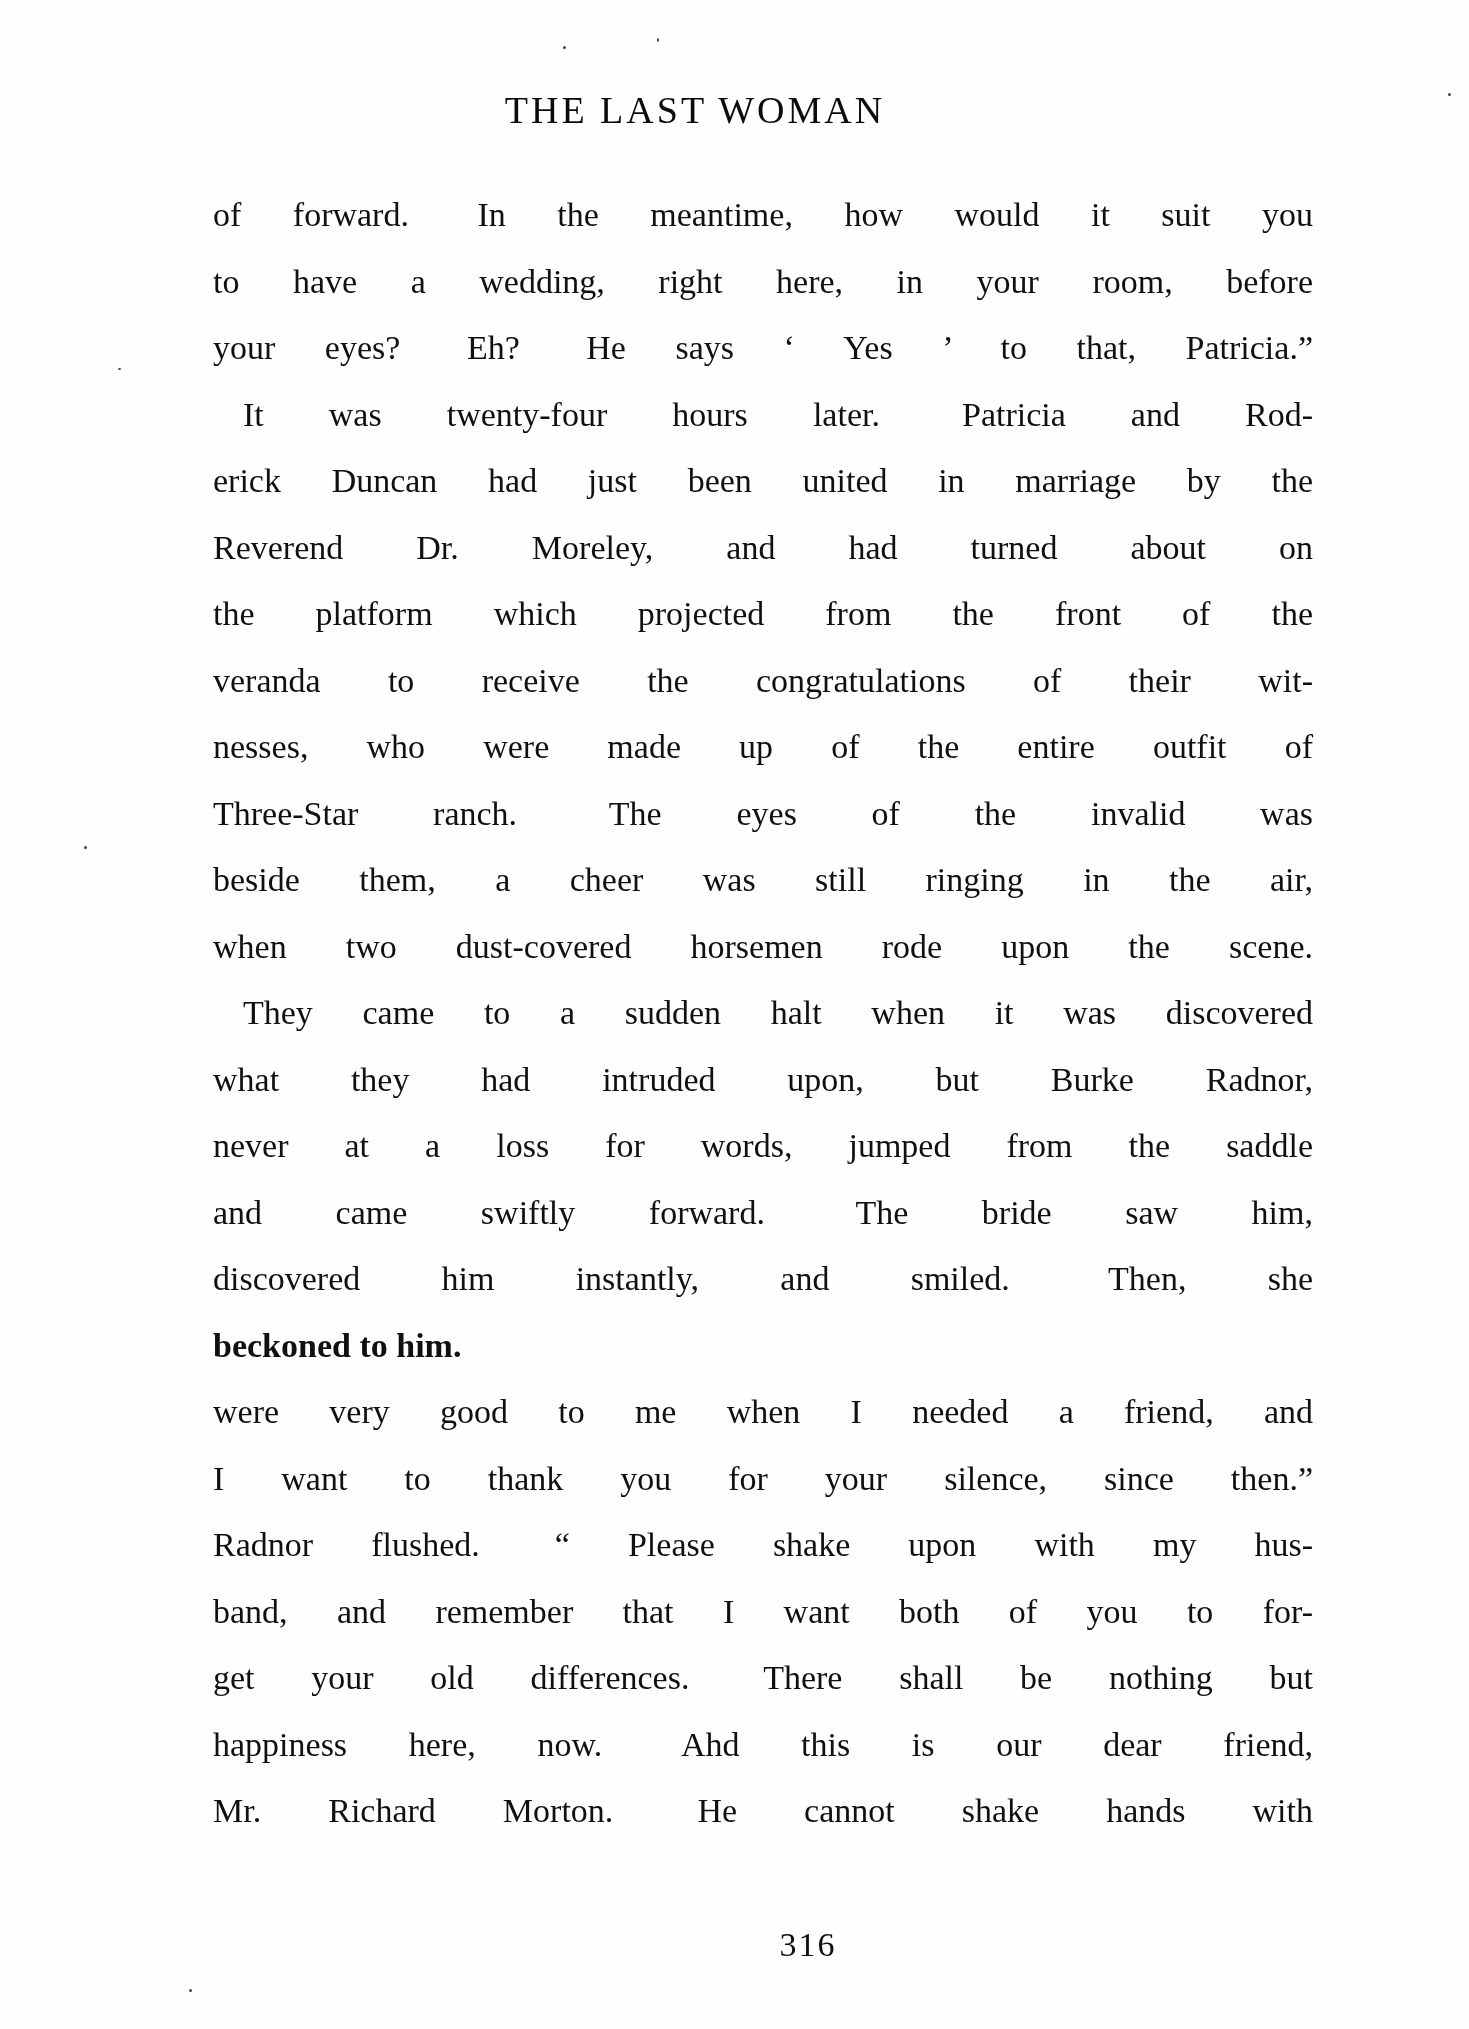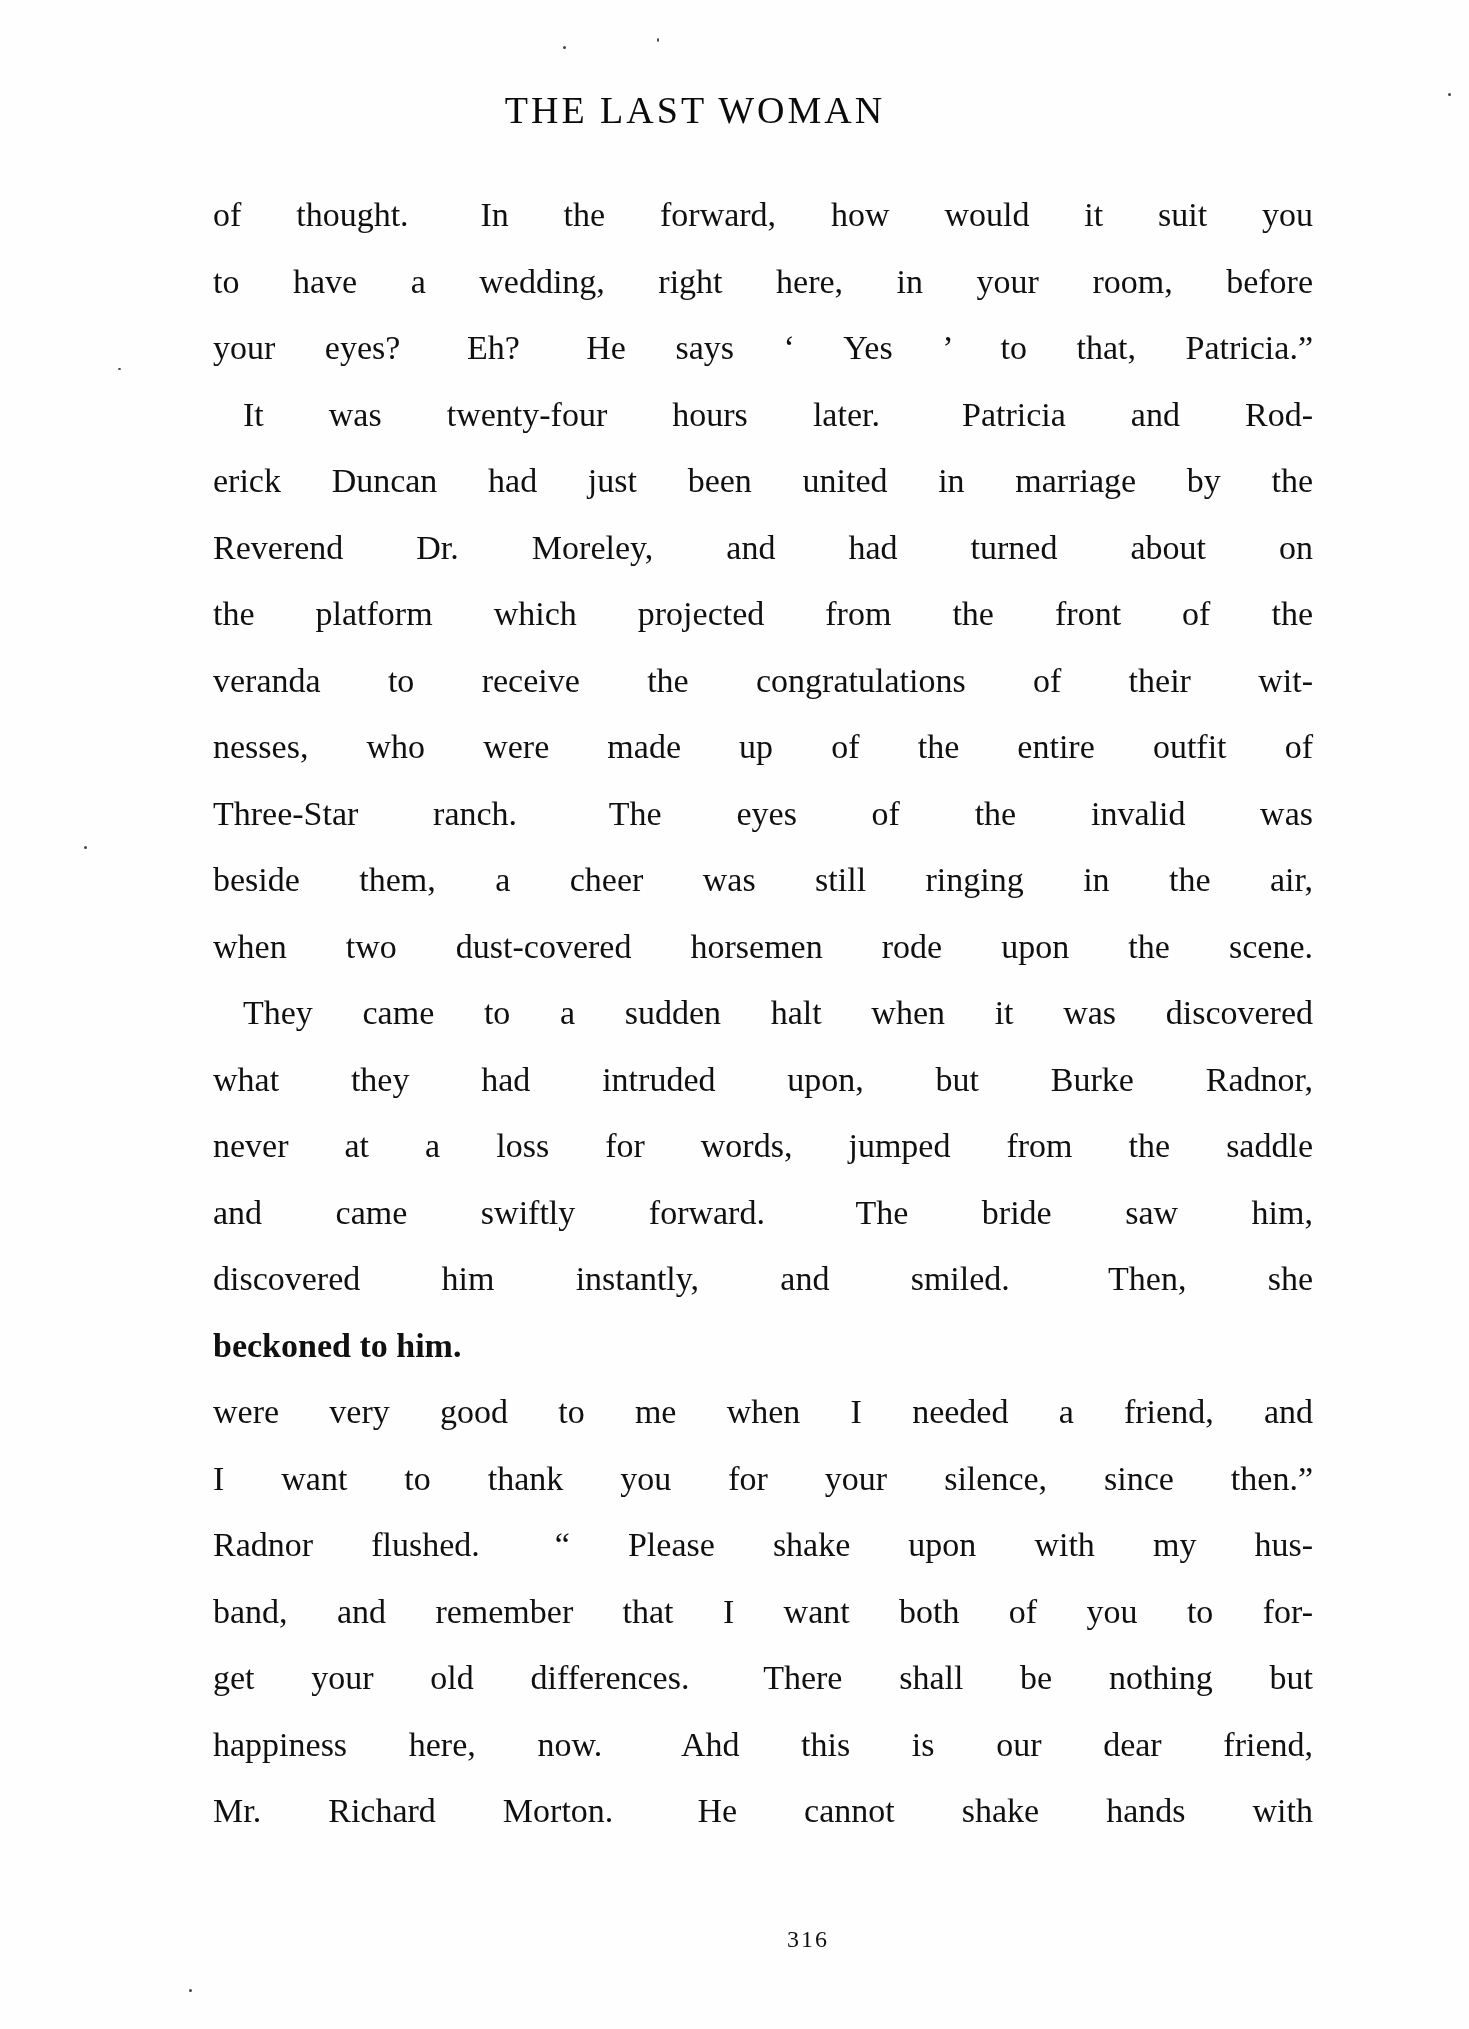--- a/index.html
+++ b/index.html
@@ -45,38 +45,38 @@
   }
   .line.flush {
     text-align-last: left;
     font-weight: bold;
   }
   .folio {
     position: absolute;
     top: 1926px;
     left: 808px;
     transform: translateX(-50%);
-    font-size: 24px;
+    font-size: 34px;
     letter-spacing: 2px;
     color: #101010;
   }
   .speck {
     position: absolute;
     background: #444;
     border-radius: 50%;
   }
 </style>
 </head>
 <body>
 
 <div id="page">
   <div class="running-head">THE LAST WOMAN</div>
 
   <div class="textblock" id="textblock">
-      <div class="line">of thought.  In the forward, how would it suit you</div>
+      <div class="line">of forward.  In the meantime, how would it suit you</div>
       <div class="line">to have a wedding, right here, in your room, before</div>
       <div class="line">your eyes?  Eh?  He says ‘ Yes ’ to that, Patricia.”</div>
       <div class="line indent">It was twenty-four hours later.  Patricia and Rod-</div>
       <div class="line">erick Duncan had just been united in marriage by the</div>
       <div class="line">Reverend Dr. Moreley, and had turned about on</div>
       <div class="line">the platform which projected from the front of the</div>
       <div class="line">veranda to receive the congratulations of their wit-</div>
       <div class="line">nesses, who were made up of the entire outfit of</div>
       <div class="line">Three-Star ranch.  The eyes of the invalid was</div>
       <div class="line">beside them, a cheer was still ringing in the air,</div>

